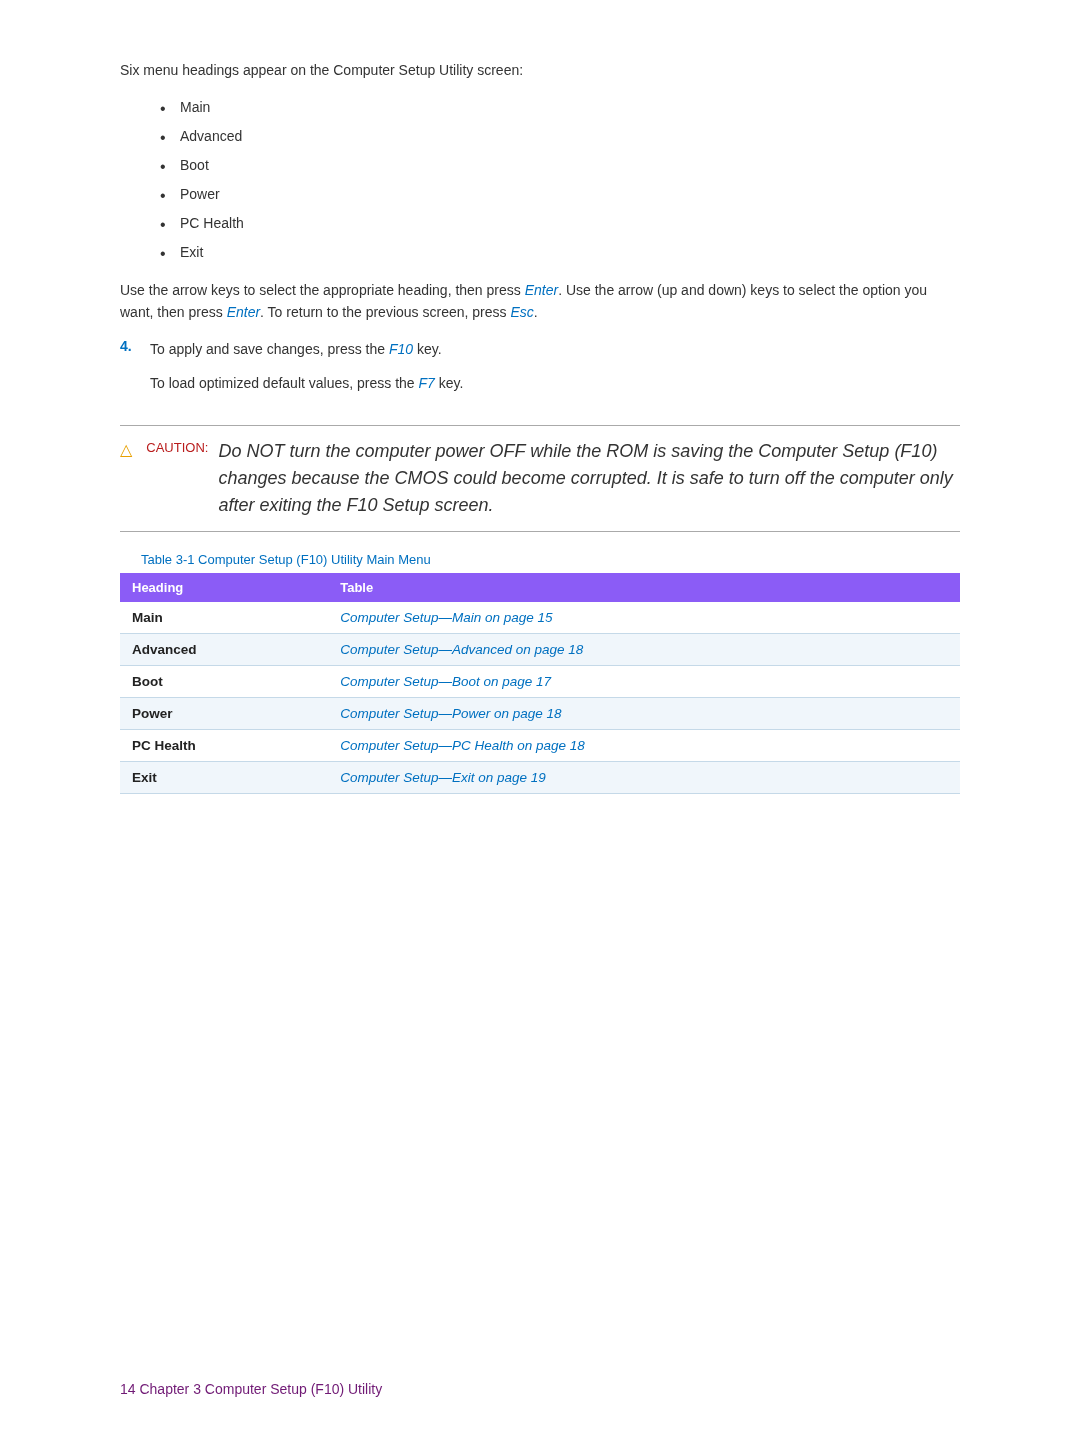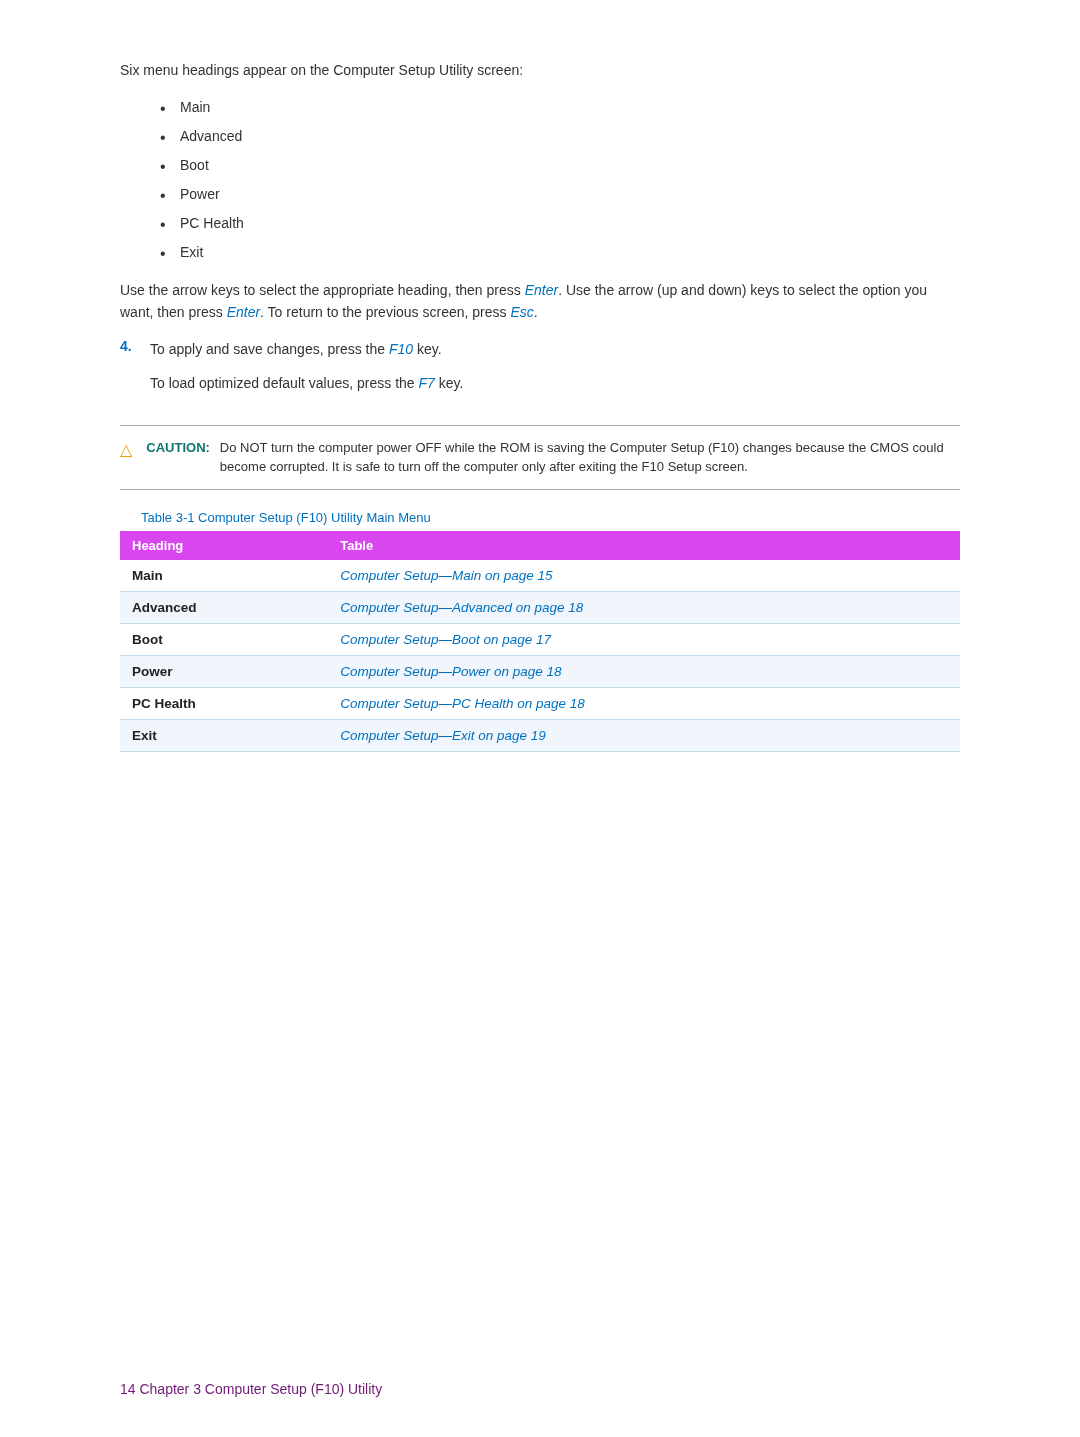--- a/index.html
+++ b/index.html
@@ -68,51 +68,52 @@
       border-top: 1px solid #aaa;
       border-bottom: 1px solid #aaa;
       padding: 12px 0;
       margin: 18px 0 20px 0;
       display: flex;
       align-items: flex-start;
       gap: 10px;
       line-height: 1.5;
     }
     .caution-label {
-      color: #0f766e;
-      font-weight: bold;
+      color: #b91c1c;
+      font-weight: normal;
       white-space: nowrap;
       font-size: 13px;
     }
     .caution-triangle {
       color: #E8A000;
       font-size: 16px;
       margin-right: 4px;
     }
     .caution-text {
-      font-size: 13px;
-      line-height: 1.5;
+      font-size: 18px;
+      line-height: 1.5;
+      font-style: italic;
     }
     .table-section {
       margin-top: 10px;
     }
     .table-title {
       font-size: 13px;
       color: #0070C0;
       margin-bottom: 6px;
       font-weight: normal;
       margin-left: 21px;
     }
     table {
       width: 100%;
       border-collapse: collapse;
       font-size: 13.5px;
     }
     table thead tr {
-      background-color: #d946ef;
+      background-color: #8b5cf6;
       color: #fff;
       margin-top: 40px;
     }
     table thead th {
       padding: 7px 12px;
       text-align: left;
       font-weight: bold;
       font-size: 13px;
     }
     table tbody tr {

